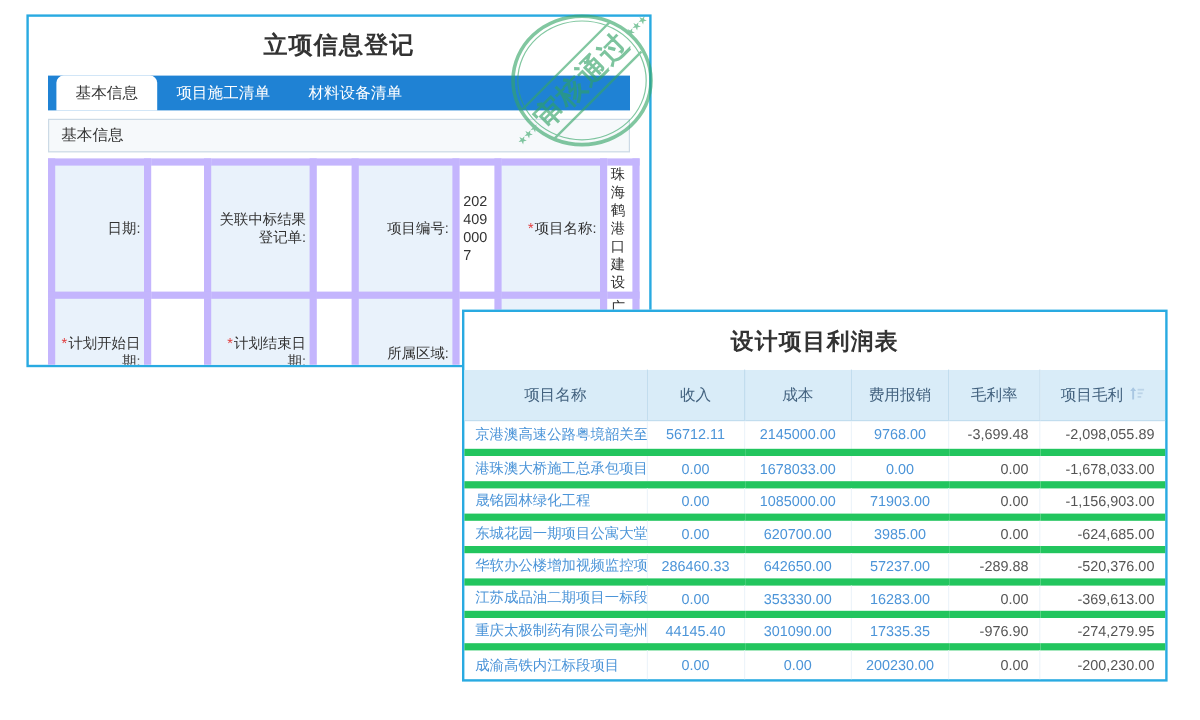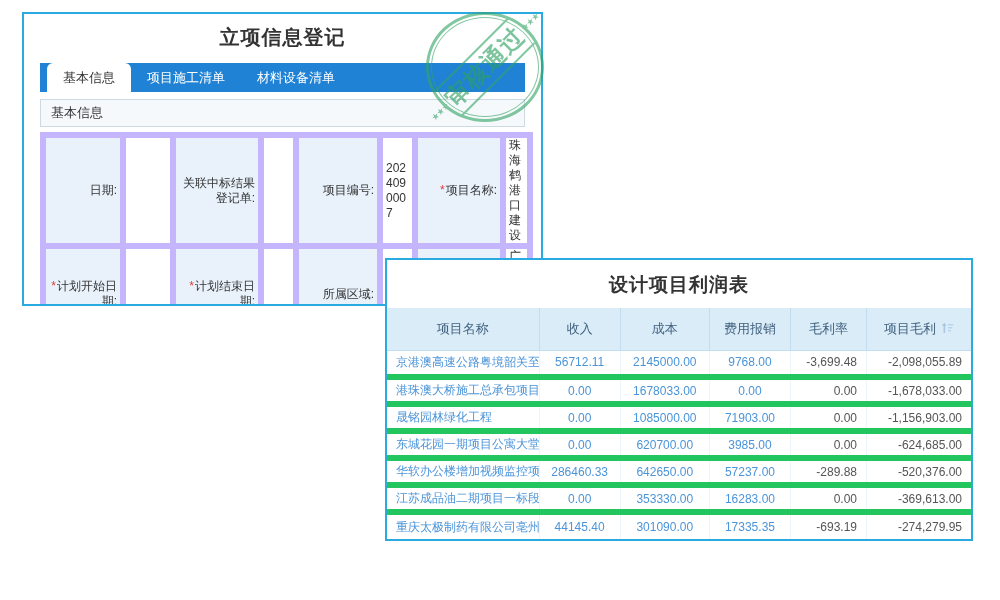--- a/index.html
+++ b/index.html
@@ -211,18 +211,26 @@
           <td class="num-blue">353330.00</td>
           <td class="num-blue">16283.00</td>
           <td class="num-dark">0.00</td>
           <td class="num-dark">-369,613.00</td>
         </tr>
         <tr>
           <td class="name">重庆太极制药有限公司亳州</td>
           <td class="num-blue">44145.40</td>
           <td class="num-blue">301090.00</td>
           <td class="num-blue">17335.35</td>
-          <td class="num-dark">-693.19</td>
+          <td class="num-dark">-976.90</td>
           <td class="num-dark">-274,279.95</td>
+        </tr>
+        <tr>
+          <td class="name">成渝高铁内江标段项目</td>
+          <td class="num-blue">0.00</td>
+          <td class="num-blue">0.00</td>
+          <td class="num-blue">200230.00</td>
+          <td class="num-dark">0.00</td>
+          <td class="num-dark">-200,230.00</td>
         </tr>
       </tbody>
   </table>
 </div>
 
 </body></html>

